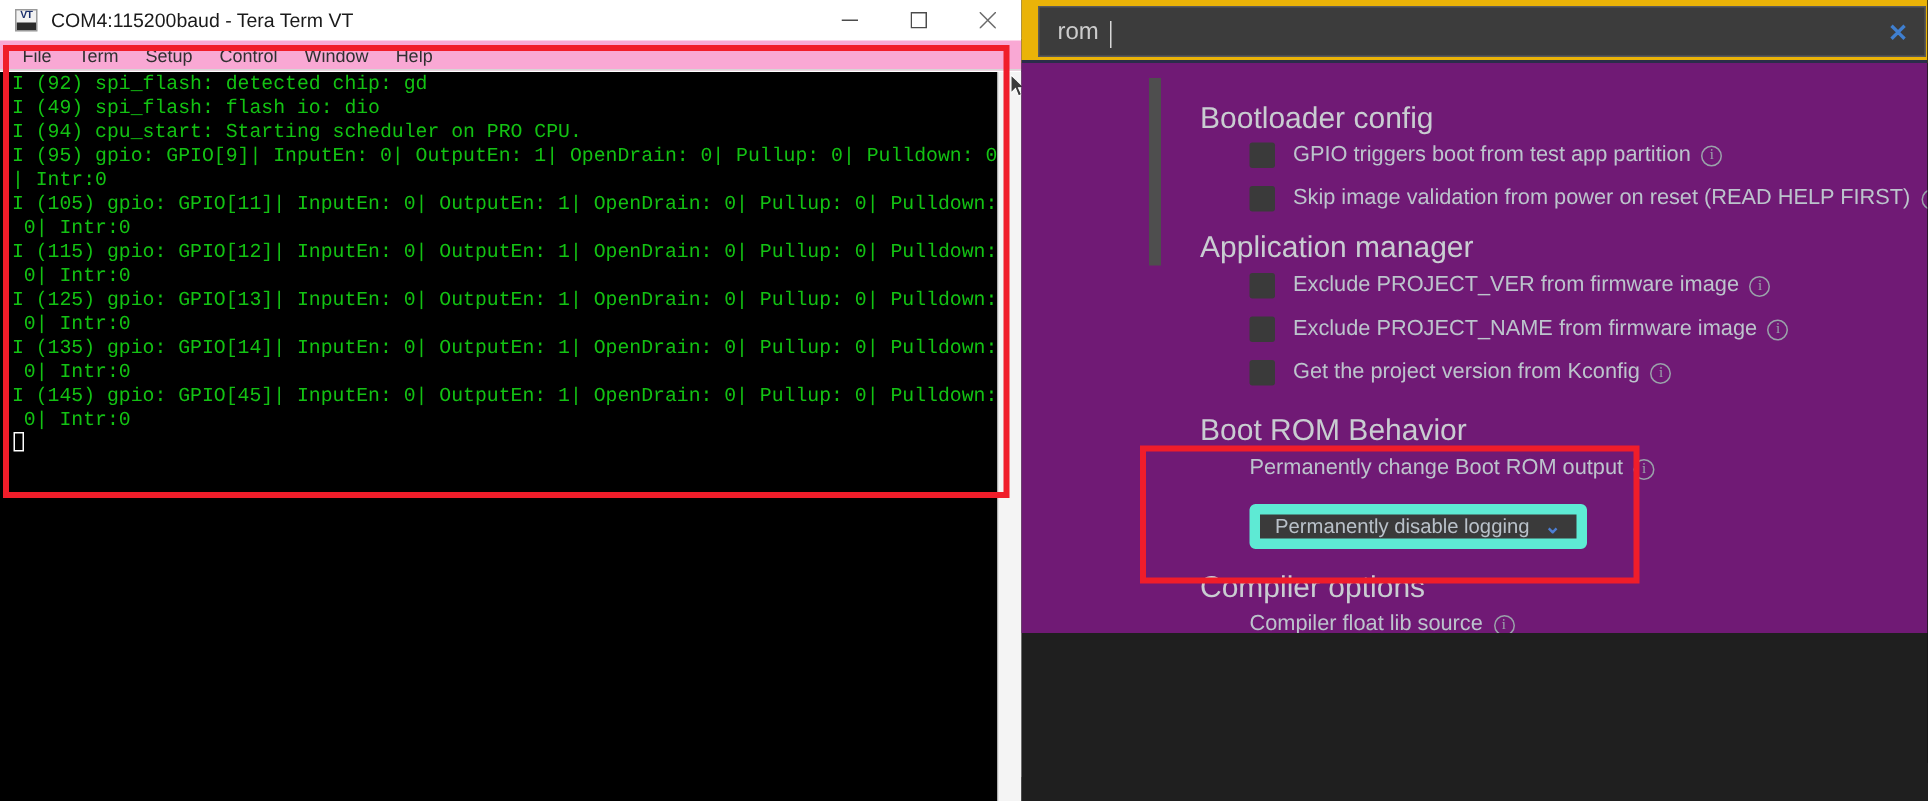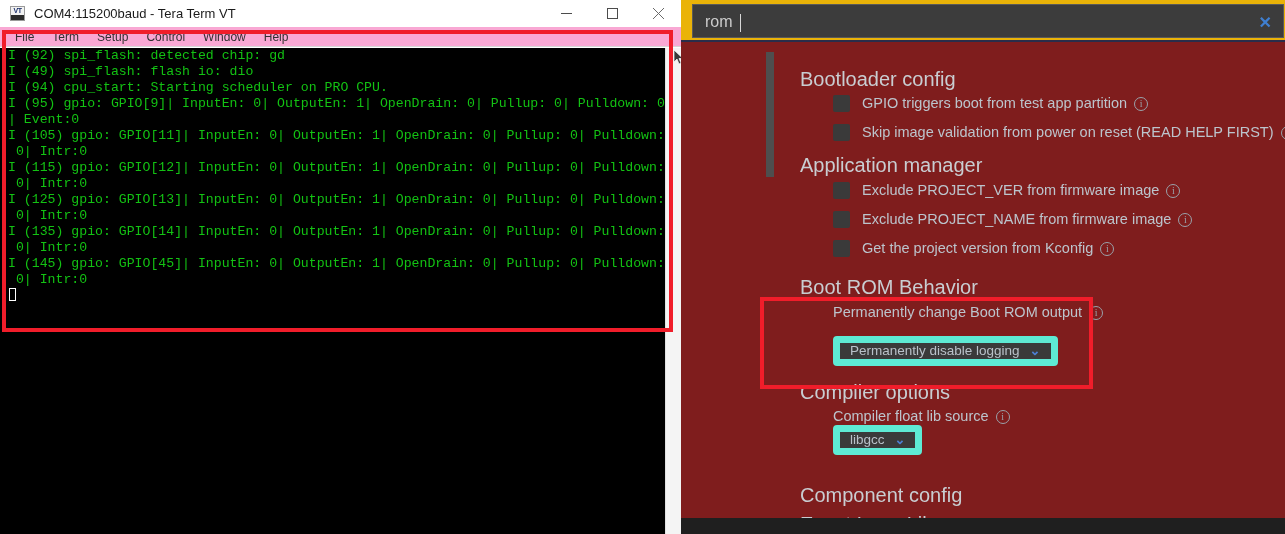--- a/index.html
+++ b/index.html
@@ -141,22 +141,22 @@
     background: #d8d8d8;
   }
   .cfg-clear {
     position: absolute; right: 11px; top: 9px;
     font-size: 16px; color: #3f7fd0; font-weight: bold;
     line-height: 18px; cursor: pointer;
   }
 
   .cfg-body {
     position: absolute; left: 0; top: 42px;
-    width: 604px; height: 476px;
-    background: #7f1d1d;
+    width: 604px; height: 380px;
+    background: #701a75;
     overflow: hidden;
   }
   .cfg-vscroll-thumb {
     position: absolute; left: 85px; top: 10px;
     width: 8px; height: 125px;
     background: #4e4e4e;
   }
 
   .cfg-content { position: absolute; left: 0; top: 0; width: 604px; }
 
@@ -267,21 +267,21 @@
           <div class="tt-menu">Help</div>
         </div>
     </div>
 
     <div class="tt-screen">
       <div id="term-lines">
           <div class="tt-line">I (92) spi_flash: detected chip: gd</div>
           <div class="tt-line">I (49) spi_flash: flash io: dio</div>
           <div class="tt-line">I (94) cpu_start: Starting scheduler on PRO CPU.</div>
           <div class="tt-line">I (95) gpio: GPIO[9]| InputEn: 0| OutputEn: 1| OpenDrain: 0| Pullup: 0| Pulldown: 0</div>
-          <div class="tt-line">| Event:0</div>
+          <div class="tt-line">| Intr:0</div>
           <div class="tt-line">I (105) gpio: GPIO[11]| InputEn: 0| OutputEn: 1| OpenDrain: 0| Pullup: 0| Pulldown:</div>
           <div class="tt-line"> 0| Intr:0</div>
           <div class="tt-line">I (115) gpio: GPIO[12]| InputEn: 0| OutputEn: 1| OpenDrain: 0| Pullup: 0| Pulldown:</div>
           <div class="tt-line"> 0| Intr:0</div>
           <div class="tt-line">I (125) gpio: GPIO[13]| InputEn: 0| OutputEn: 1| OpenDrain: 0| Pullup: 0| Pulldown:</div>
           <div class="tt-line"> 0| Intr:0</div>
           <div class="tt-line">I (135) gpio: GPIO[14]| InputEn: 0| OutputEn: 1| OpenDrain: 0| Pullup: 0| Pulldown:</div>
           <div class="tt-line"> 0| Intr:0</div>
           <div class="tt-line">I (145) gpio: GPIO[45]| InputEn: 0| OutputEn: 1| OpenDrain: 0| Pullup: 0| Pulldown:</div>
           <div class="tt-line"> 0| Intr:0</div>

